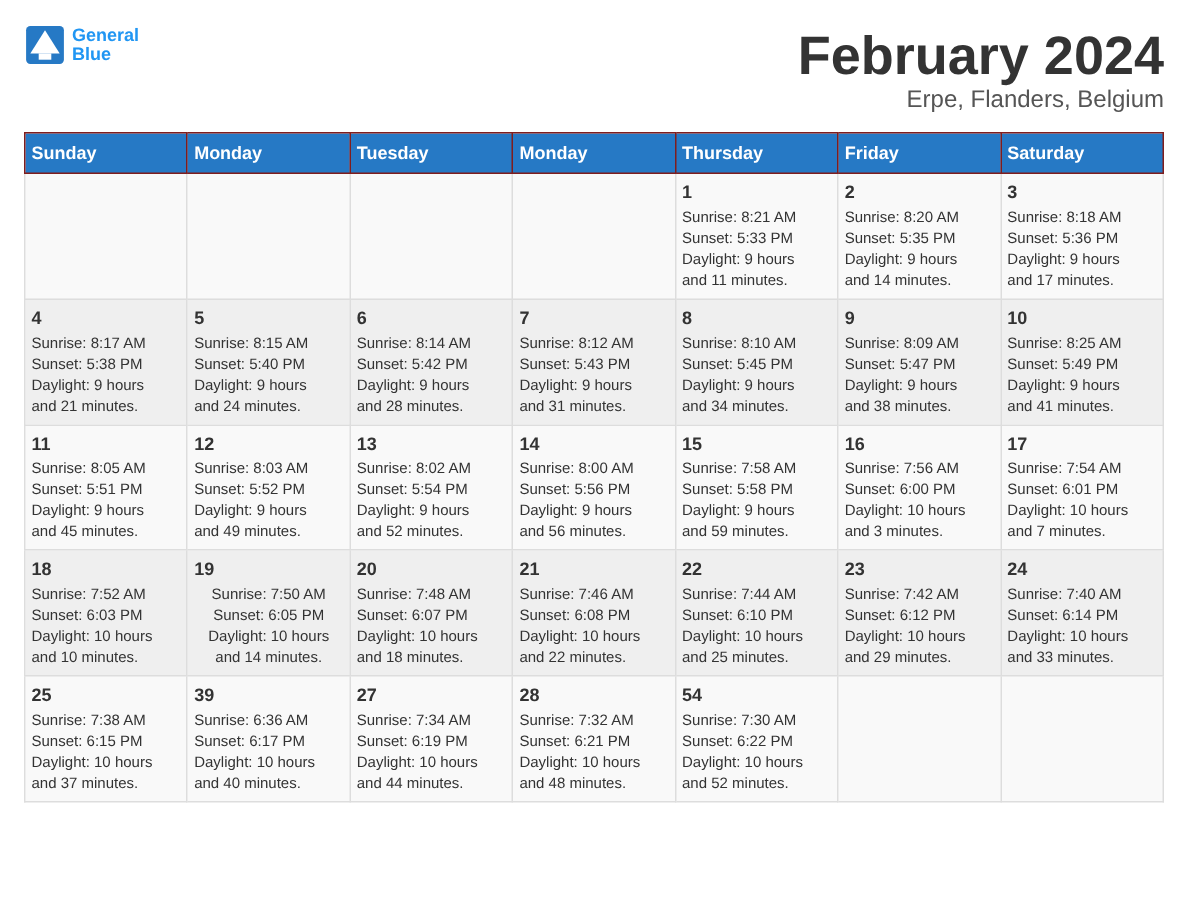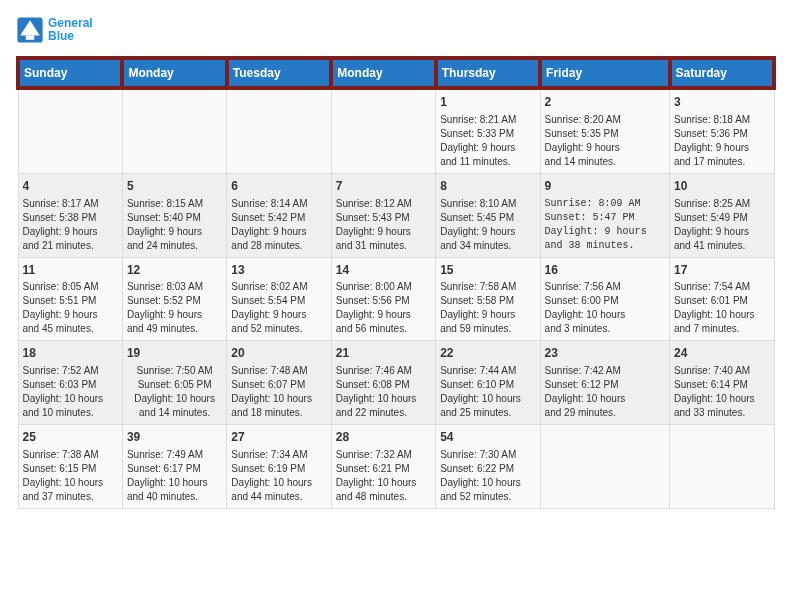--- a/index.html
+++ b/index.html
@@ -51,21 +51,21 @@
       border-collapse: collapse;
       font-size: 11px;
     }
     thead th {
       background-color: #2679c5;
       color: #fff;
       padding: 6px 4px;
       text-align: left;
       font-size: 12px;
       font-weight: bold;
-      border: 4px solid #7f1d1d;
+      border: 1px solid #7f1d1d;
     }
     tbody tr {
       vertical-align: top;
     }
     tbody td {
       border: 1px solid #ddd;
       padding: 4px;
       height: 80px;
       vertical-align: top;
       color: #333;
@@ -101,20 +101,24 @@
       <polygon points="20,6 34,28 6,28" fill="white"></polygon>
       <rect x="14" y="28" width="12" height="6" fill="white"></rect>
     </svg>
     <div>
       <div class="logo-text">
         <span>General</span><br>
         <span>Blue</span>
       </div>
     </div>
   </div>
+  <div class="title-section">
+    <div class="main-title">February 2024</div>
+    <div class="subtitle">Erpe, Flanders, Belgium</div>
+  </div>
 </div>
 
 <table>
   <thead>
     <tr>
     <th>Sunday</th>
         <th>Monday</th>
         <th>Tuesday</th>
         <th>Monday</th>
         <th>Thursday</th>
@@ -181,21 +185,21 @@
         </td>
         <td>
           <span class="day-number">8</span>
           <div class="day-info" style="white-space: pre-line;">Sunrise: 8:10 AM
 Sunset: 5:45 PM
 Daylight: 9 hours
 and 34 minutes.</div>
         </td>
         <td>
           <span class="day-number">9</span>
-          <div class="day-info" style="white-space: pre-line; font-family: Liberation Mono, monospace;">Sunrise: 8:09 AM
+          <div class="day-info" style="white-space: pre-line;">Sunrise: 8:09 AM
 Sunset: 5:47 PM
 Daylight: 9 hours
 and 38 minutes.</div>
         </td>
         <td>
           <span class="day-number">10</span>
           <div class="day-info" style="white-space: pre-line;">Sunrise: 8:25 AM
 Sunset: 5:49 PM
 Daylight: 9 hours
 and 41 minutes.</div>
@@ -306,21 +310,21 @@
       <tr>
         <td>
           <span class="day-number">25</span>
           <div class="day-info" style="white-space: pre-line;">Sunrise: 7:38 AM
 Sunset: 6:15 PM
 Daylight: 10 hours
 and 37 minutes.</div>
         </td>
         <td>
           <span class="day-number">39</span>
-          <div class="day-info" style="white-space: pre-line;">Sunrise: 7:49 AM
+          <div class="day-info" style="white-space: pre-line;">Sunrise: 6:36 AM
 Sunset: 6:17 PM
 Daylight: 10 hours
 and 40 minutes.</div>
         </td>
         <td>
           <span class="day-number">27</span>
           <div class="day-info" style="white-space: pre-line;">Sunrise: 7:34 AM
 Sunset: 6:19 PM
 Daylight: 10 hours
 and 44 minutes.</div>

